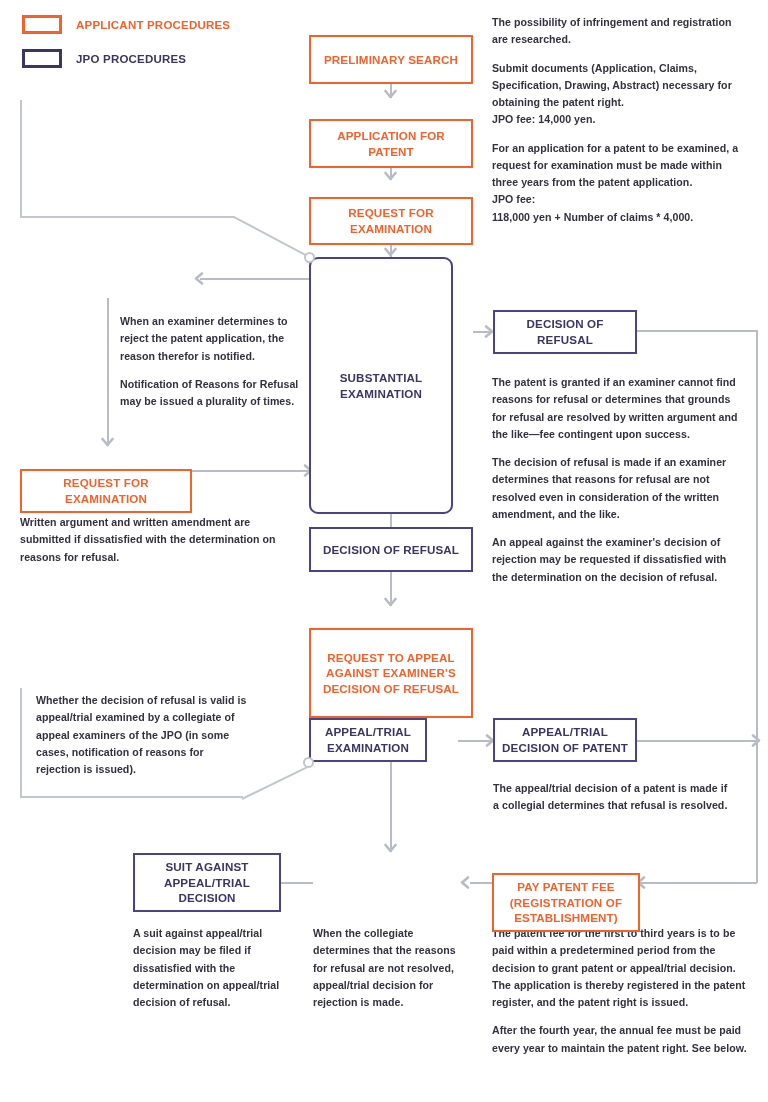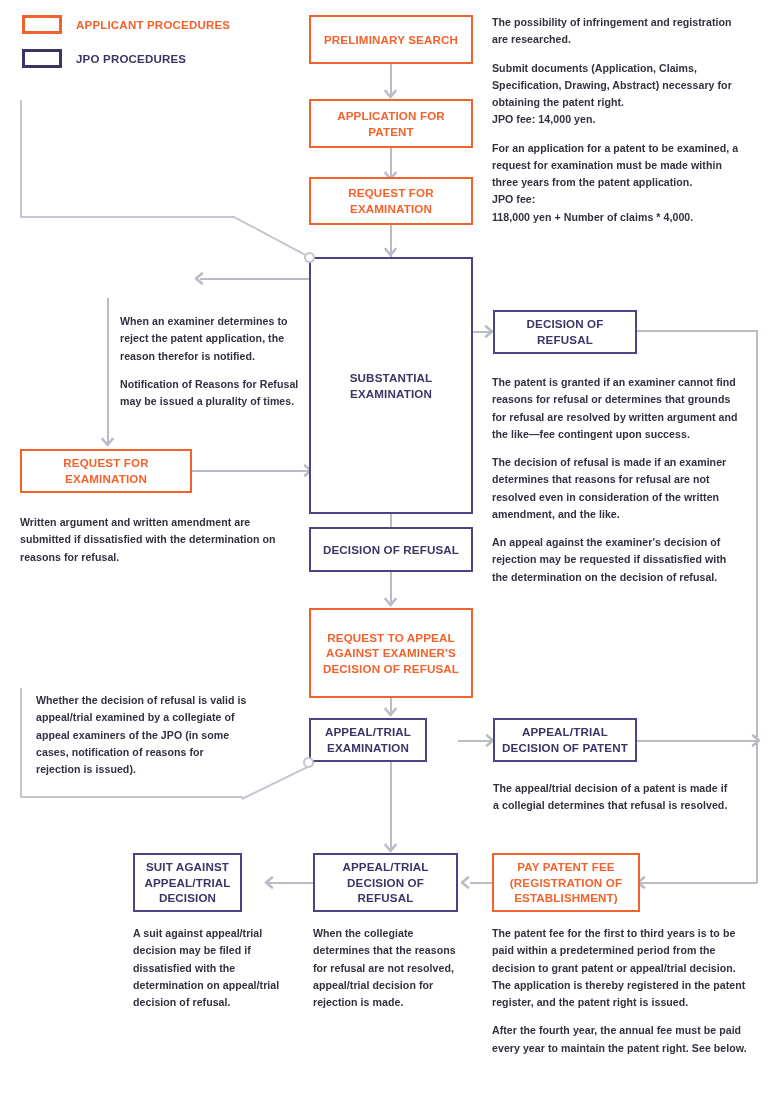--- a/index.html
+++ b/index.html
@@ -41,21 +41,21 @@
     align-items:center;
     justify-content:center;
     text-align:center;
     font-weight:bold;
     font-size:11.6px;
     line-height:1.35;
     letter-spacing:.15px;
     padding:2px 6px;
     z-index:5;
   }
-  .node.applicant{border:2.5px solid #f4622b;color:#f4622b;}
+  .node.applicant{border:2.5px solid #f4622b;color:#f4622b;margin-top:20px;}
   .node.jpo{border:2.5px solid #4b4385;color:#3b3566;}
   .node.tall{align-items:center;}
 
   
   .note{
     position:absolute;
     color:#33303f;
     font-size:10.6px;
     line-height:1.63;
     font-weight:bold;
@@ -239,21 +239,21 @@
   </div>
 
   <div class="node applicant" style="left:309px;top:99px;width:164px;height:49px;">
     <span>APPLICATION FOR PATENT</span>
   </div>
 
   <div class="node applicant" style="left:309px;top:177px;width:164px;height:48px;">
     <span>REQUEST FOR EXAMINATION</span>
   </div>
 
-  <div class="node jpo tall" style="left:309px;top:257px;width:164px;height:257px;">
+  <div class="node jpo tall" style="left:309px;top:257px;width:144px;height:257px;border-radius:9px;">
     <span>SUBSTANTIAL EXAMINATION</span>
   </div>
 
 
   <div class="node applicant" style="left:20px;top:449px;width:172px;height:44px;">
     <span>REQUEST FOR EXAMINATION</span>
   </div>
 
   <div class="node jpo" style="left:493px;top:310px;width:144px;height:44px;">
     <span>DECISION OF REFUSAL</span>
@@ -268,27 +268,24 @@
   </div>
 
   <div class="node jpo" style="left:309px;top:718px;width:118px;height:44px;">
     <span>APPEAL/TRIAL EXAMINATION</span>
   </div>
 
   <div class="node jpo" style="left:493px;top:718px;width:144px;height:44px;">
     <span>APPEAL/TRIAL DECISION OF PATENT</span>
   </div>
 
-  <div class="node jpo" style="left:133px;top:853px;width:109px;height:59px;">
+  <div class="node jpo" style="left:133px;top:853px;width:148px;height:59px;">
     <span>SUIT AGAINST APPEAL/TRIAL DECISION</span>
   </div>
 
-  <div class="node jpo" style="left:313px;top:853px;width:145px;height:59px;">
-    <span>APPEAL/TRIAL DECISION OF REFUSAL</span>
-  </div>
 
   <div class="node applicant" style="left:492px;top:853px;width:148px;height:59px;">
     <span>PAY PATENT FEE (REGISTRATION OF ESTABLISHMENT)</span>
   </div>
 
 
   <div class="note" style="left:492px;top:14px;width:258px;">
     <p>The possibility of infringement and registration are researched.</p>
     <p style="white-space:pre-line;">Submit documents (Application, Claims, Specification, Drawing, Abstract) necessary for obtaining the patent right.
 JPO fee: 14,000 yen.</p>

